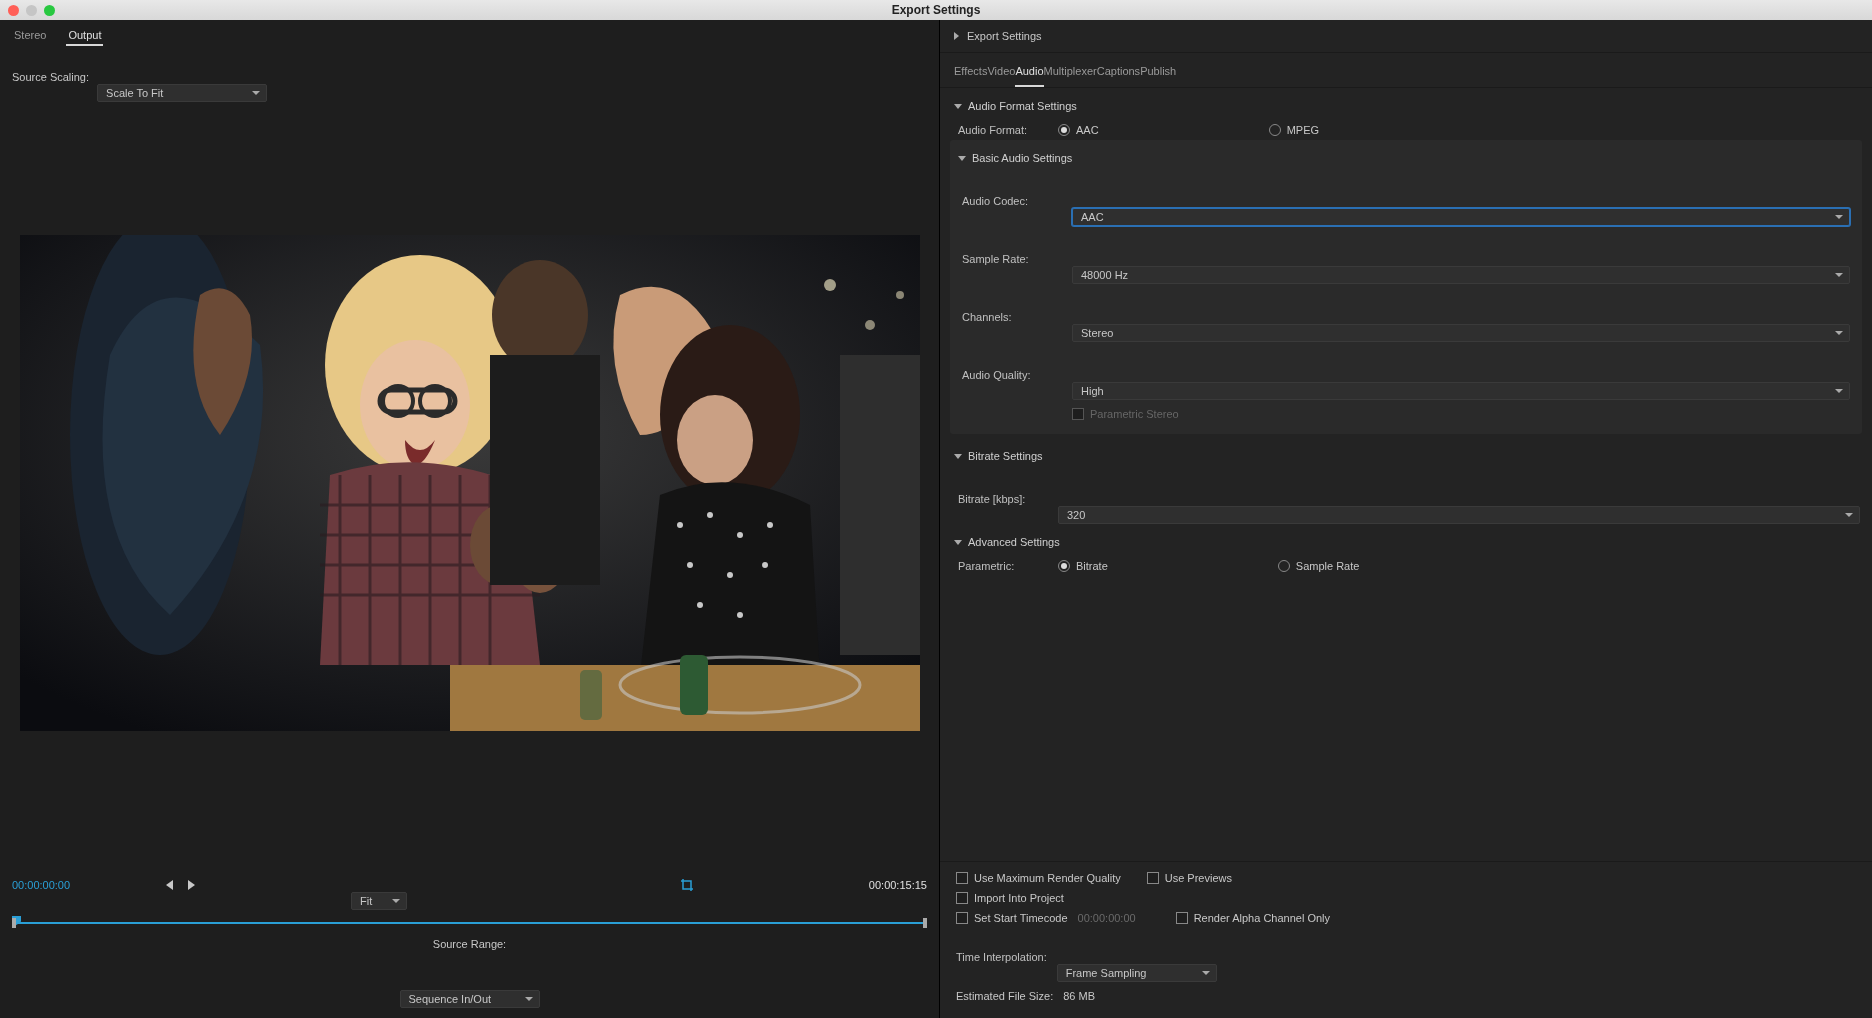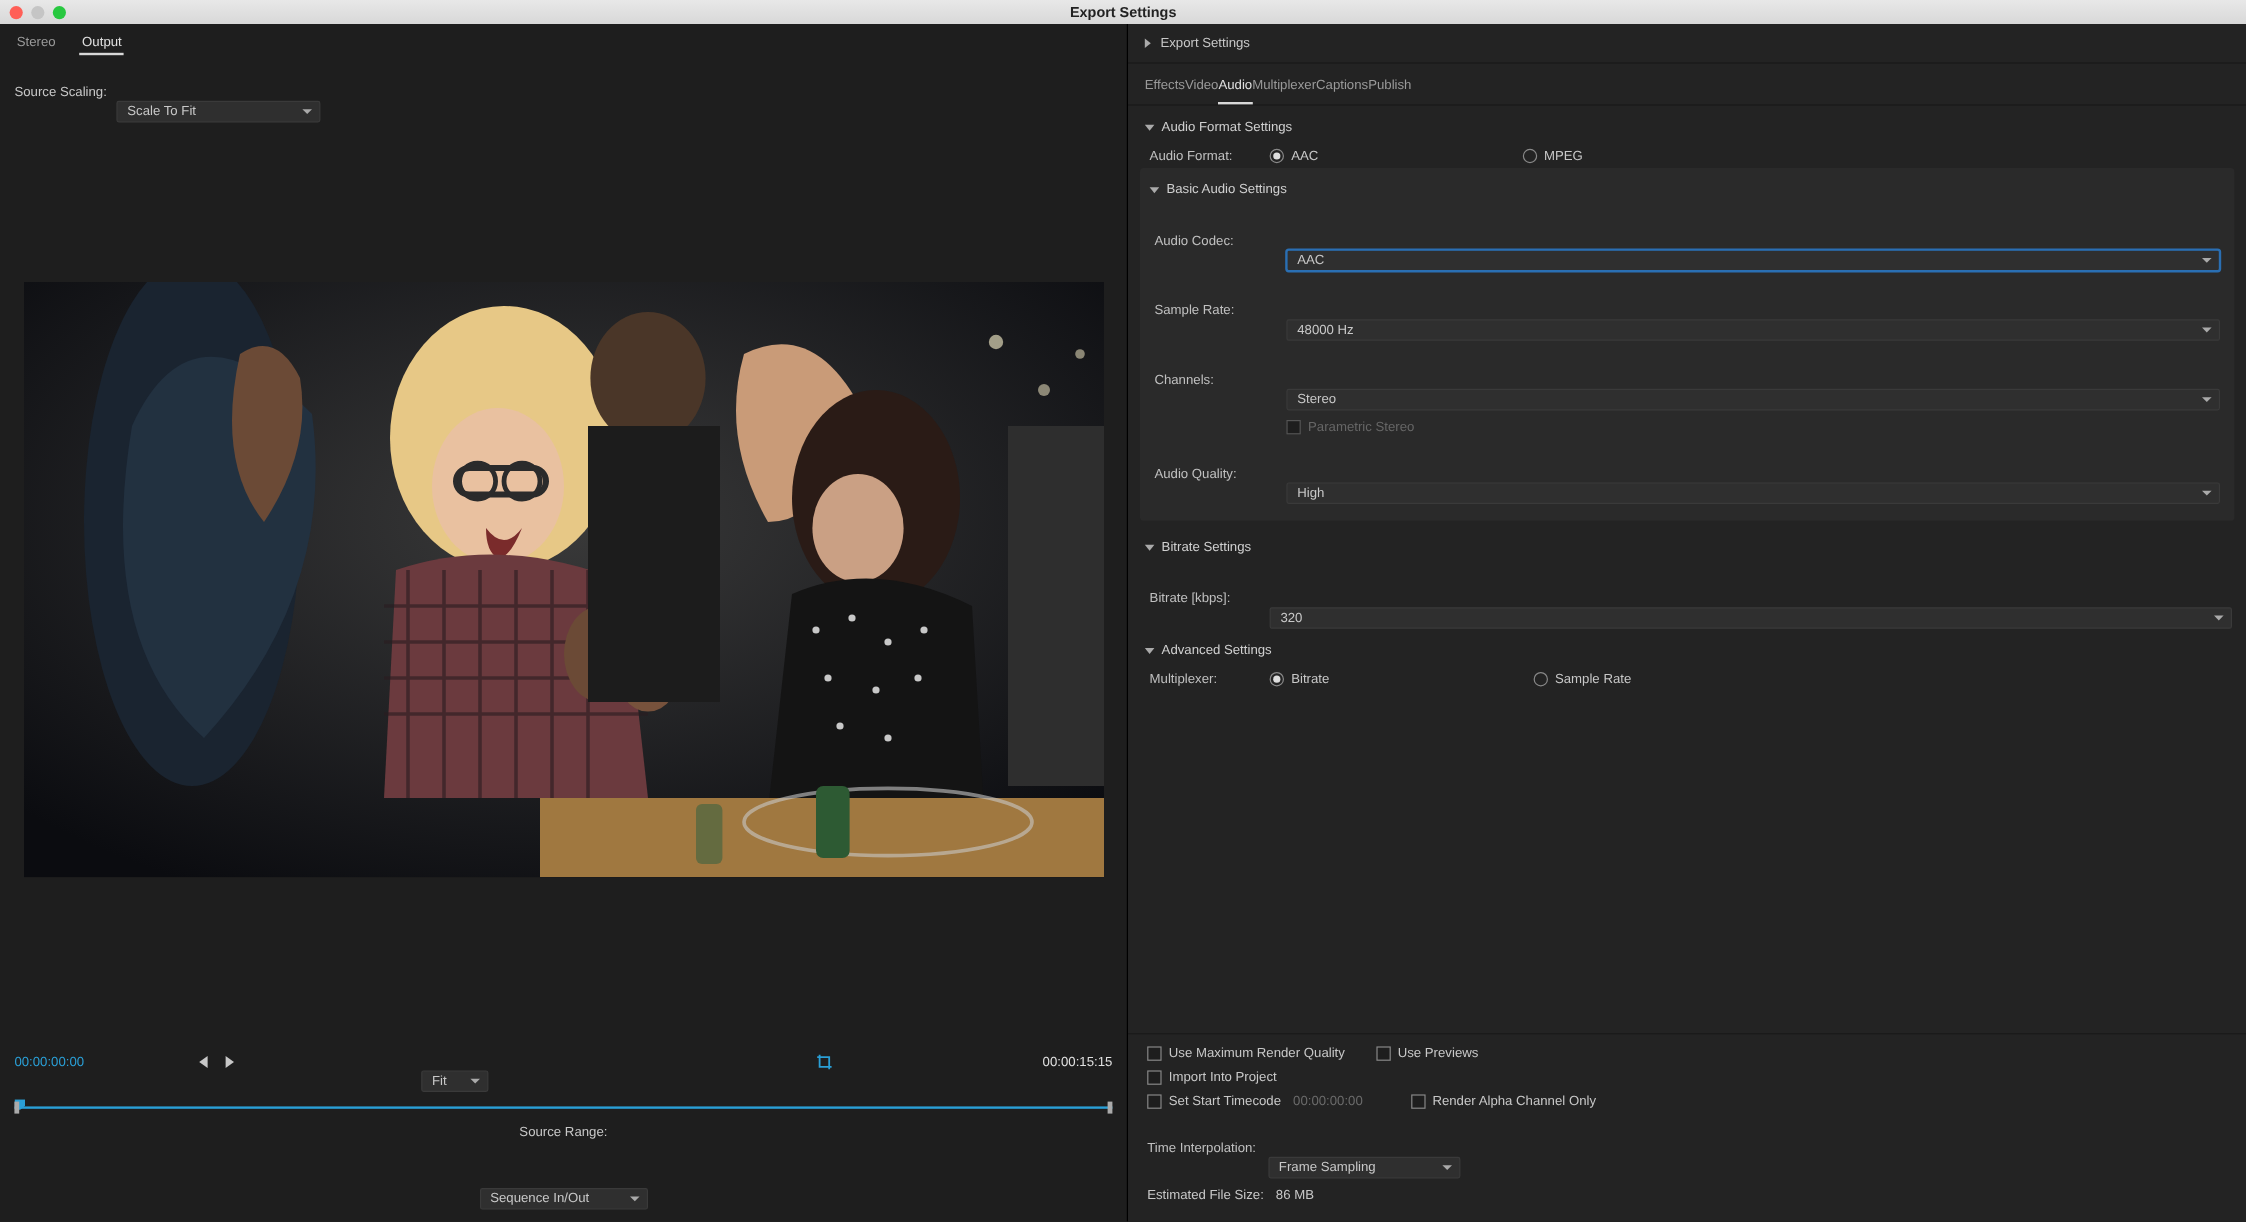--- a/index.html
+++ b/index.html
@@ -243,47 +243,47 @@
         </div>
         <div class="form-row">
           <span class="lbl">Sample Rate:</span>
           <div class="dropdown wide">48000 Hz</div>
         </div>
         <div class="form-row">
           <span class="lbl">Channels:</span>
           <div class="dropdown wide">Stereo</div>
         </div>
         <div class="form-row">
+          <span class="lbl">Audio Quality:</span>
+          <div class="dropdown wide">High</div>
+        </div>
+        <div class="form-row">
           <span class="lbl"></span>
           <span class="checkbox disabled">
               <span class="c"></span>
               <span>Parametric Stereo</span>
             </span>
         </div>
-        <div class="form-row">
-          <span class="lbl">Audio Quality:</span>
-          <div class="dropdown wide">High</div>
-        </div>
       </div>
 
       <div class="section-hdr">
         <span class="chev down"></span>
         <span>Bitrate Settings</span>
       </div>
       <div class="form-row" style="padding-left:10px;">
         <span class="lbl" style="width:90px;">Bitrate [kbps]:</span>
         <div class="dropdown wide">320</div>
       </div>
 
       <div class="section-hdr">
         <span class="chev down"></span>
         <span>Advanced Settings</span>
       </div>
       <div class="form-row" style="padding-left:10px;">
-        <span class="lbl" style="width:90px;">Multiplexer:</span>
+        <span class="lbl" style="width:90px;">Parametric:</span>
         <span class="radio sel">
             <span class="r"></span>
             <span>Bitrate</span>
           </span>
         <span style="width:120px;"></span>
         <span class="radio">
             <span class="r"></span>
             <span>Sample Rate</span>
           </span>
       </div>

